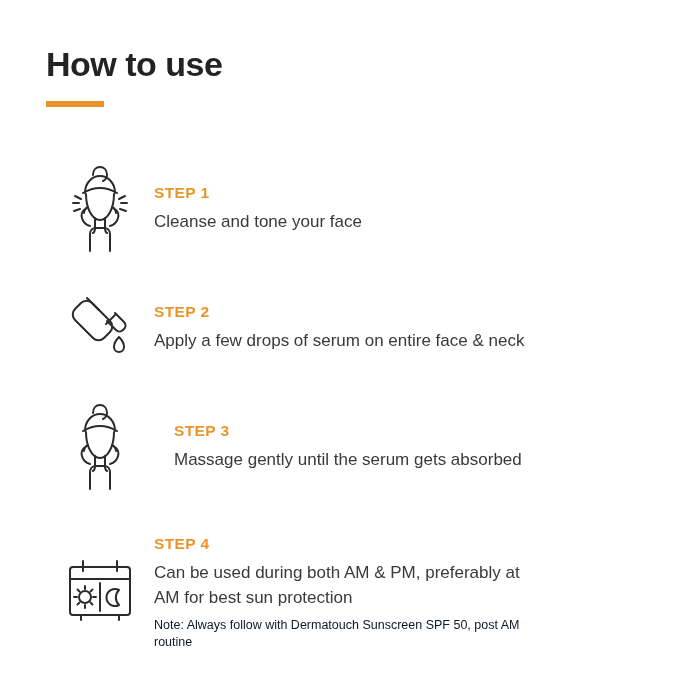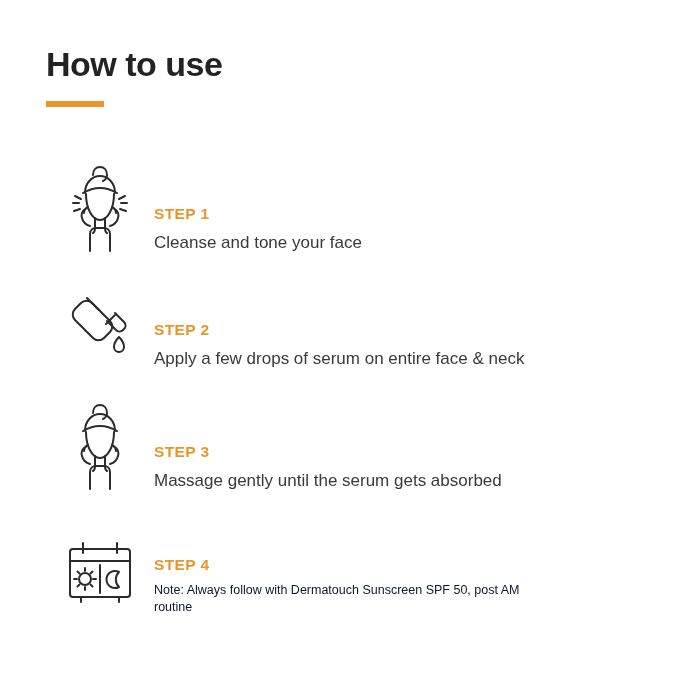--- a/index.html
+++ b/index.html
@@ -33,21 +33,21 @@
     width: 58px;
     height: 6px;
     background: #e8962b;
     margin-top: 18px;
   }
   .steps {
     margin-top: 54px;
   }
   .step {
     display: flex;
-    align-items: flex-end;
+    align-items: center;
     margin-bottom: 28px;
   }
   .step-icon {
     width: 108px;
     min-width: 108px;
     display: flex;
     justify-content: center;
     align-items: flex-start;
     padding-top: 2px;
   }
@@ -71,21 +71,21 @@
   }
   .step-note {
     font-size: 12.5px;
     color: #0f172a;
     margin: 7px 0 0 0;
     line-height: 1.35;
   }
   
   .step-1 { margin-top: 0; }
   .step-2 { margin-top: 22px; }
-  .step-3 { margin-top: 24px; }
+  .step-3 { margin-top: 24px; gap: 20px; }
   .step-4 { margin-top: 40px; }
   svg { display: block; }
 </style>
 </head>
 <body>
 
 <div class="page">
 
   <h1 class="title">How to use</h1>
   <div class="title-rule"></div>
@@ -198,18 +198,19 @@
 
             <path d="M62 37a8.5 8.5 0 1 0 0 15 10.5 10.5 0 0 1 0-15z"></path>
 
             <path d="M24 62v5"></path>
             <path d="M62 62v5"></path>
           </svg>
         </span>
       </div>
       <div class="step-body">
         <p class="step-label">STEP 4</p>
+        <p class="step-text">Can be used during both AM &amp; PM, preferably at AM for best sun protection</p>
         <p class="step-note">Note: Always follow with Dermatouch Sunscreen SPF 50, post AM routine</p>
       </div>
     </div>
 
   </div>
 </div>
 
 </body></html>

